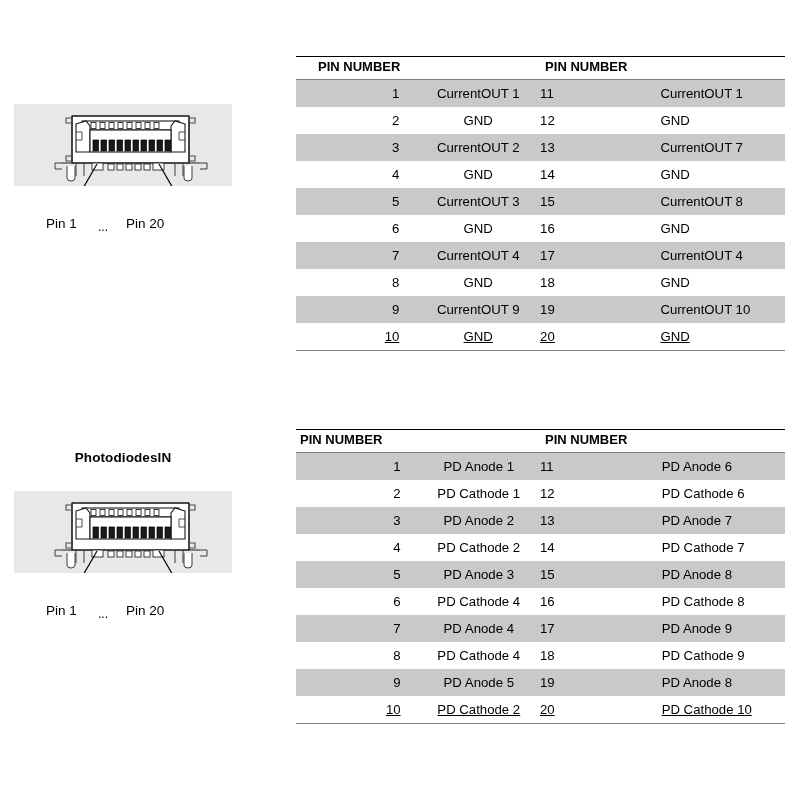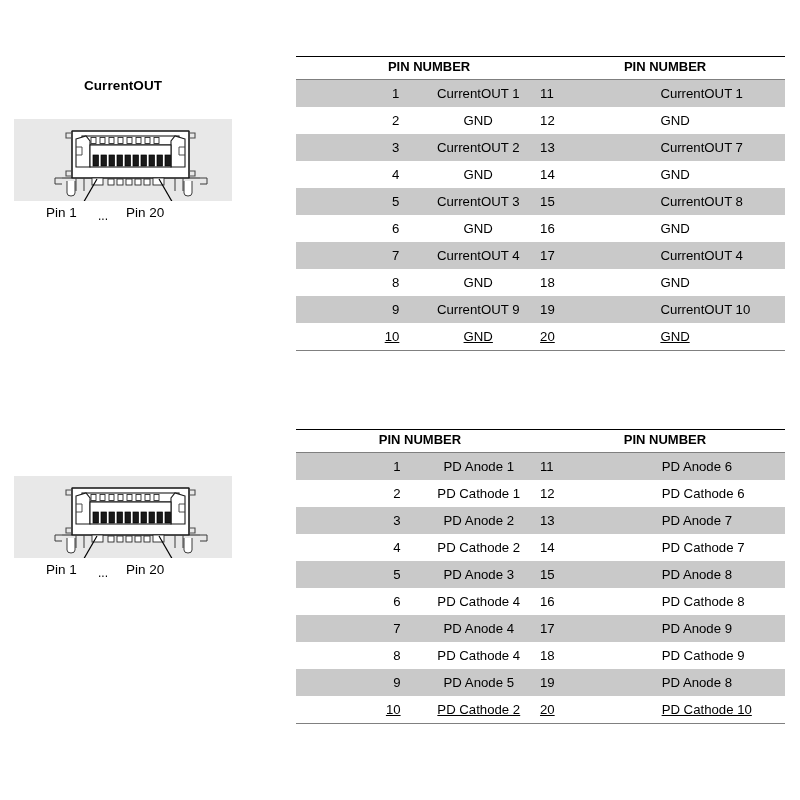--- a/index.html
+++ b/index.html
@@ -49,20 +49,21 @@
     position: absolute;
     left: 0;
     top: 0;
   }
 
   .pin-labels {
     position: relative;
     margin-left: 14px;
     width: 218px;
     height: 26px;
+    margin-top: 26px;
   }
   .pin-label {
     position: absolute;
     font-size: 13.5px;
     color: #000;
     white-space: nowrap;
   }
   .pin-label.dots {
     font-size: 12px;
   }
@@ -74,21 +75,21 @@
     width: 489px;
     border-collapse: collapse;
     font-size: 13.2px;
   }
   #pin-table-1 { top: 56px; }
   #pin-table-2 { top: 429px; }
 
   .pin-table thead th {
     font-weight: bold;
     font-size: 13px;
-    text-align: center;
+    text-align: left;
     padding: 2px 0 5px 0;
     border-top: 1.6px solid #000;
     border-bottom: 1.2px solid #7f7f7f;
     white-space: nowrap;
   }
   #pin-table-1 thead th.hdr-a { padding-left: 22px; }
   #pin-table-1 thead th.hdr-b { padding-left: 5px; }
   #pin-table-2 thead th.hdr-a { padding-left: 4px; }
   #pin-table-2 thead th.hdr-b { padding-left: 5px; }
 
@@ -126,21 +127,20 @@
   .pin-table tbody tr.last-row td {
     border-bottom: 1.4px solid #808080;
     text-decoration: underline;
   }
 </style>
 </head>
 <body>
 
 <div class="connector-block" id="connector-block-1">
 
-  <div class="connector-caption">CurrentOUT</div>
 
   <div class="connector-figure">
     <svg class="connector-svg" width="218" height="82" viewBox="0 0 218 82">
       <g fill="none" stroke="#1a1a1a" stroke-width="1.1">
 
         <rect x="58" y="12" width="117" height="47" fill="#ffffff" stroke="#1a1a1a"></rect>
 
         <line x1="58" y1="12" x2="175" y2="12"></line>
 
         <path d="M58 12 L58 59 M175 12 L175 59"></path>
@@ -217,20 +217,21 @@
 
   <div class="pin-labels">
     <span class="pin-label" style="left:32px; top:4px;">Pin 1</span>
     <span class="pin-label dots" style="left:84px; top:8px;">...</span>
     <span class="pin-label" style="left:112px; top:4px;">Pin 20</span>
   </div>
 </div>
 
 <div class="connector-block" id="connector-block-2">
 
+  <div class="connector-caption">PhotodiodesIN</div>
 
   <div class="connector-figure">
     <svg class="connector-svg" width="218" height="82" viewBox="0 0 218 82">
       <g fill="none" stroke="#1a1a1a" stroke-width="1.1">
         <rect x="58" y="12" width="117" height="47" fill="#ffffff" stroke="#1a1a1a"></rect>
         <line x1="58" y1="12" x2="175" y2="12"></line>
         <path d="M58 12 L58 59 M175 12 L175 59"></path>
         <path d="M58 14 L52 14 L52 19 L58 19" stroke="#4a4a4a"></path>
         <path d="M58 52 L52 52 L52 57 L58 57" stroke="#4a4a4a"></path>
         <path d="M175 14 L181 14 L181 19 L175 19" stroke="#4a4a4a"></path>

